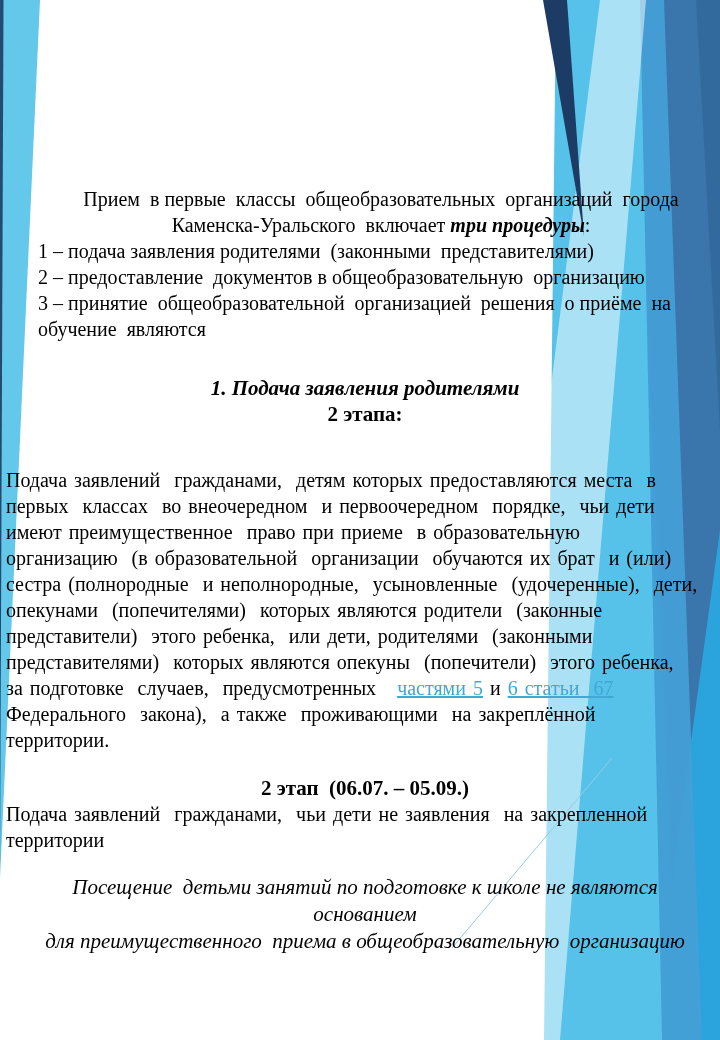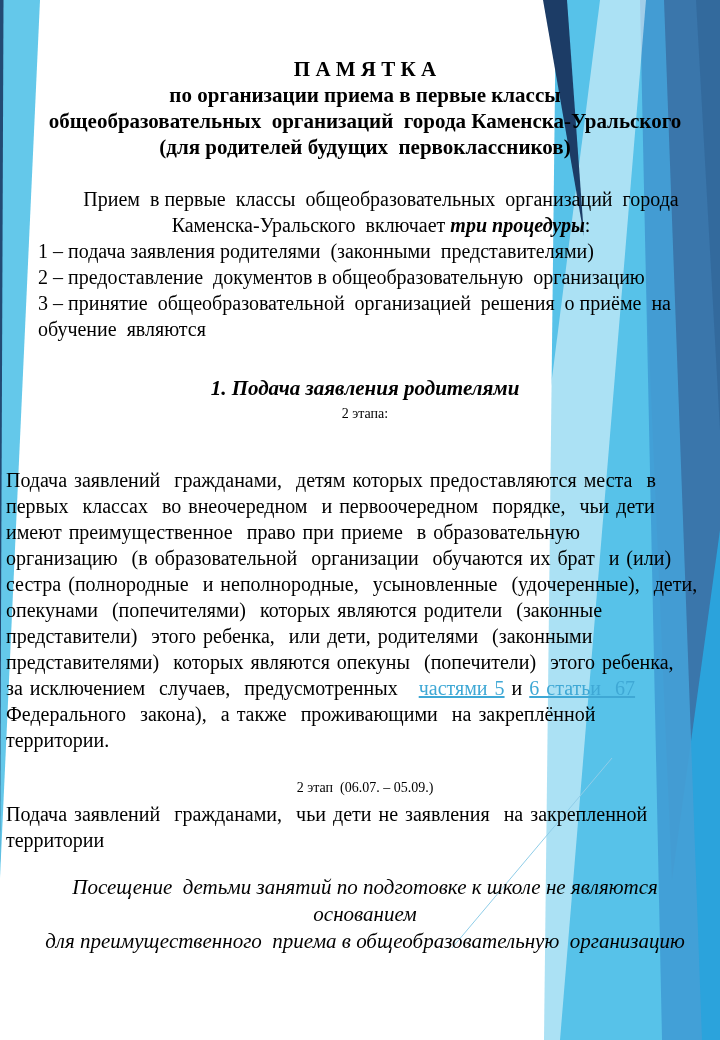--- a/index.html
+++ b/index.html
@@ -31,21 +31,21 @@
   .centered{text-align:center;padding-left:12px;}
 
   .title-block{top:56px;}
   .title-line{font-weight:bold;font-size:21px;line-height:26px;white-space:pre;}
 
   .intro-block{top:186px;margin-left:32px;}
   .emph{font-weight:bold;font-style:italic;}
 
   .section1-block{top:363px;}
   .h-italic{font-weight:bold;font-style:italic;font-size:21px;line-height:26px;white-space:pre;margin-top:12px;}
-  .h-bold{font-weight:normal;font-size:14px;line-height:26px;white-space:pre;}
+  .h-bold{font-weight:bold;font-size:21px;line-height:26px;white-space:pre;}
 
   .stage1-head{top:441px;}
   .stage1-body{top:467px;}
   .body-line{word-spacing:2px;}
 
   .stage2-head{top:775px;}
   .stage2-body{top:801px;}
 
   .footer-block{top:874px;}
   .footer-line{font-style:italic;font-size:21px;line-height:27px;white-space:pre;}
@@ -71,26 +71,20 @@
     <polygon class="band-white-overlay" points="600,0 646,0 560,1040 468,1040"></polygon>
     <polygon class="band-navy" points="543,0 567,0 584,236"></polygon>
     <line class="hairline" x1="612" y1="758" x2="452" y2="948"></line>
 
     <polygon class="band-left" points="0,0 40,0 0,878"></polygon>
     <polygon class="band-left-sliver" points="0,0 3.5,0 0,872"></polygon>
   </svg>
 
   <div class="text-layer">
 
-    <div class="block title-block centered">
-        <div class="title-line">П А М Я Т К А</div>
-        <div class="title-line">по организации приема в первые классы</div>
-        <div class="title-line">общеобразовательных  организаций  города Каменска-Уральского</div>
-        <div class="title-line">(для родителей будущих  первоклассников)</div>
-      </div>
 
     <div class="block intro-block">
       <div class="line centered">Прием  в первые  классы  общеобразовательных  организаций  города</div>
       <div class="line centered"><span>Каменска-Уральского  включает </span><span class="emph">три процедуры</span><span>:</span></div>
       <div>
           <div class="line">1 – подача заявления родителями  (законными  представителями)</div>
           <div class="line">2 – предоставление  документов в общеобразовательную  организацию</div>
           <div class="line">3 – принятие  общеобразовательной  организацией  решения  о приёме  на</div>
           <div class="line">обучение  являются</div>
         </div>
@@ -106,21 +100,21 @@
       <div>
           <div class="line body-line">Подача заявлений  гражданами,  детям которых предоставляются места  в</div>
           <div class="line body-line">первых  классах  во внеочередном  и первоочередном  порядке,  чьи дети</div>
           <div class="line body-line">имеют преимущественное  право при приеме  в образовательную</div>
           <div class="line body-line">организацию  (в образовательной  организации  обучаются их брат  и (или)</div>
           <div class="line body-line">сестра (полнородные  и неполнородные,  усыновленные  (удочеренные),  дети,</div>
           <div class="line body-line">опекунами  (попечителями)  которых являются родители  (законные</div>
           <div class="line body-line">представители)  этого ребенка,  или дети, родителями  (законными</div>
           <div class="line body-line">представителями)  которых являются опекуны  (попечители)  этого ребенка,</div>
         </div>
-      <div class="line body-line"><span>за исключением  случаев,  предусмотренных   </span><a class="doc-link">частями 5</a><span> и </span><a class="doc-link">6 статьи  67</a></div>
+      <div class="line body-line"><span>за подготовке  случаев,  предусмотренных   </span><a class="doc-link">частями 5</a><span> и </span><a class="doc-link">6 статьи  67</a></div>
       <div>
           <div class="line body-line">Федерального  закона),  а также  проживающими  на закреплённой</div>
           <div class="line body-line">территории.</div>
         </div>
     </div>
 
     <div class="block stage2-head centered">
       <div class="h-bold">2 этап  (06.07. – 05.09.)</div>
     </div>
 

